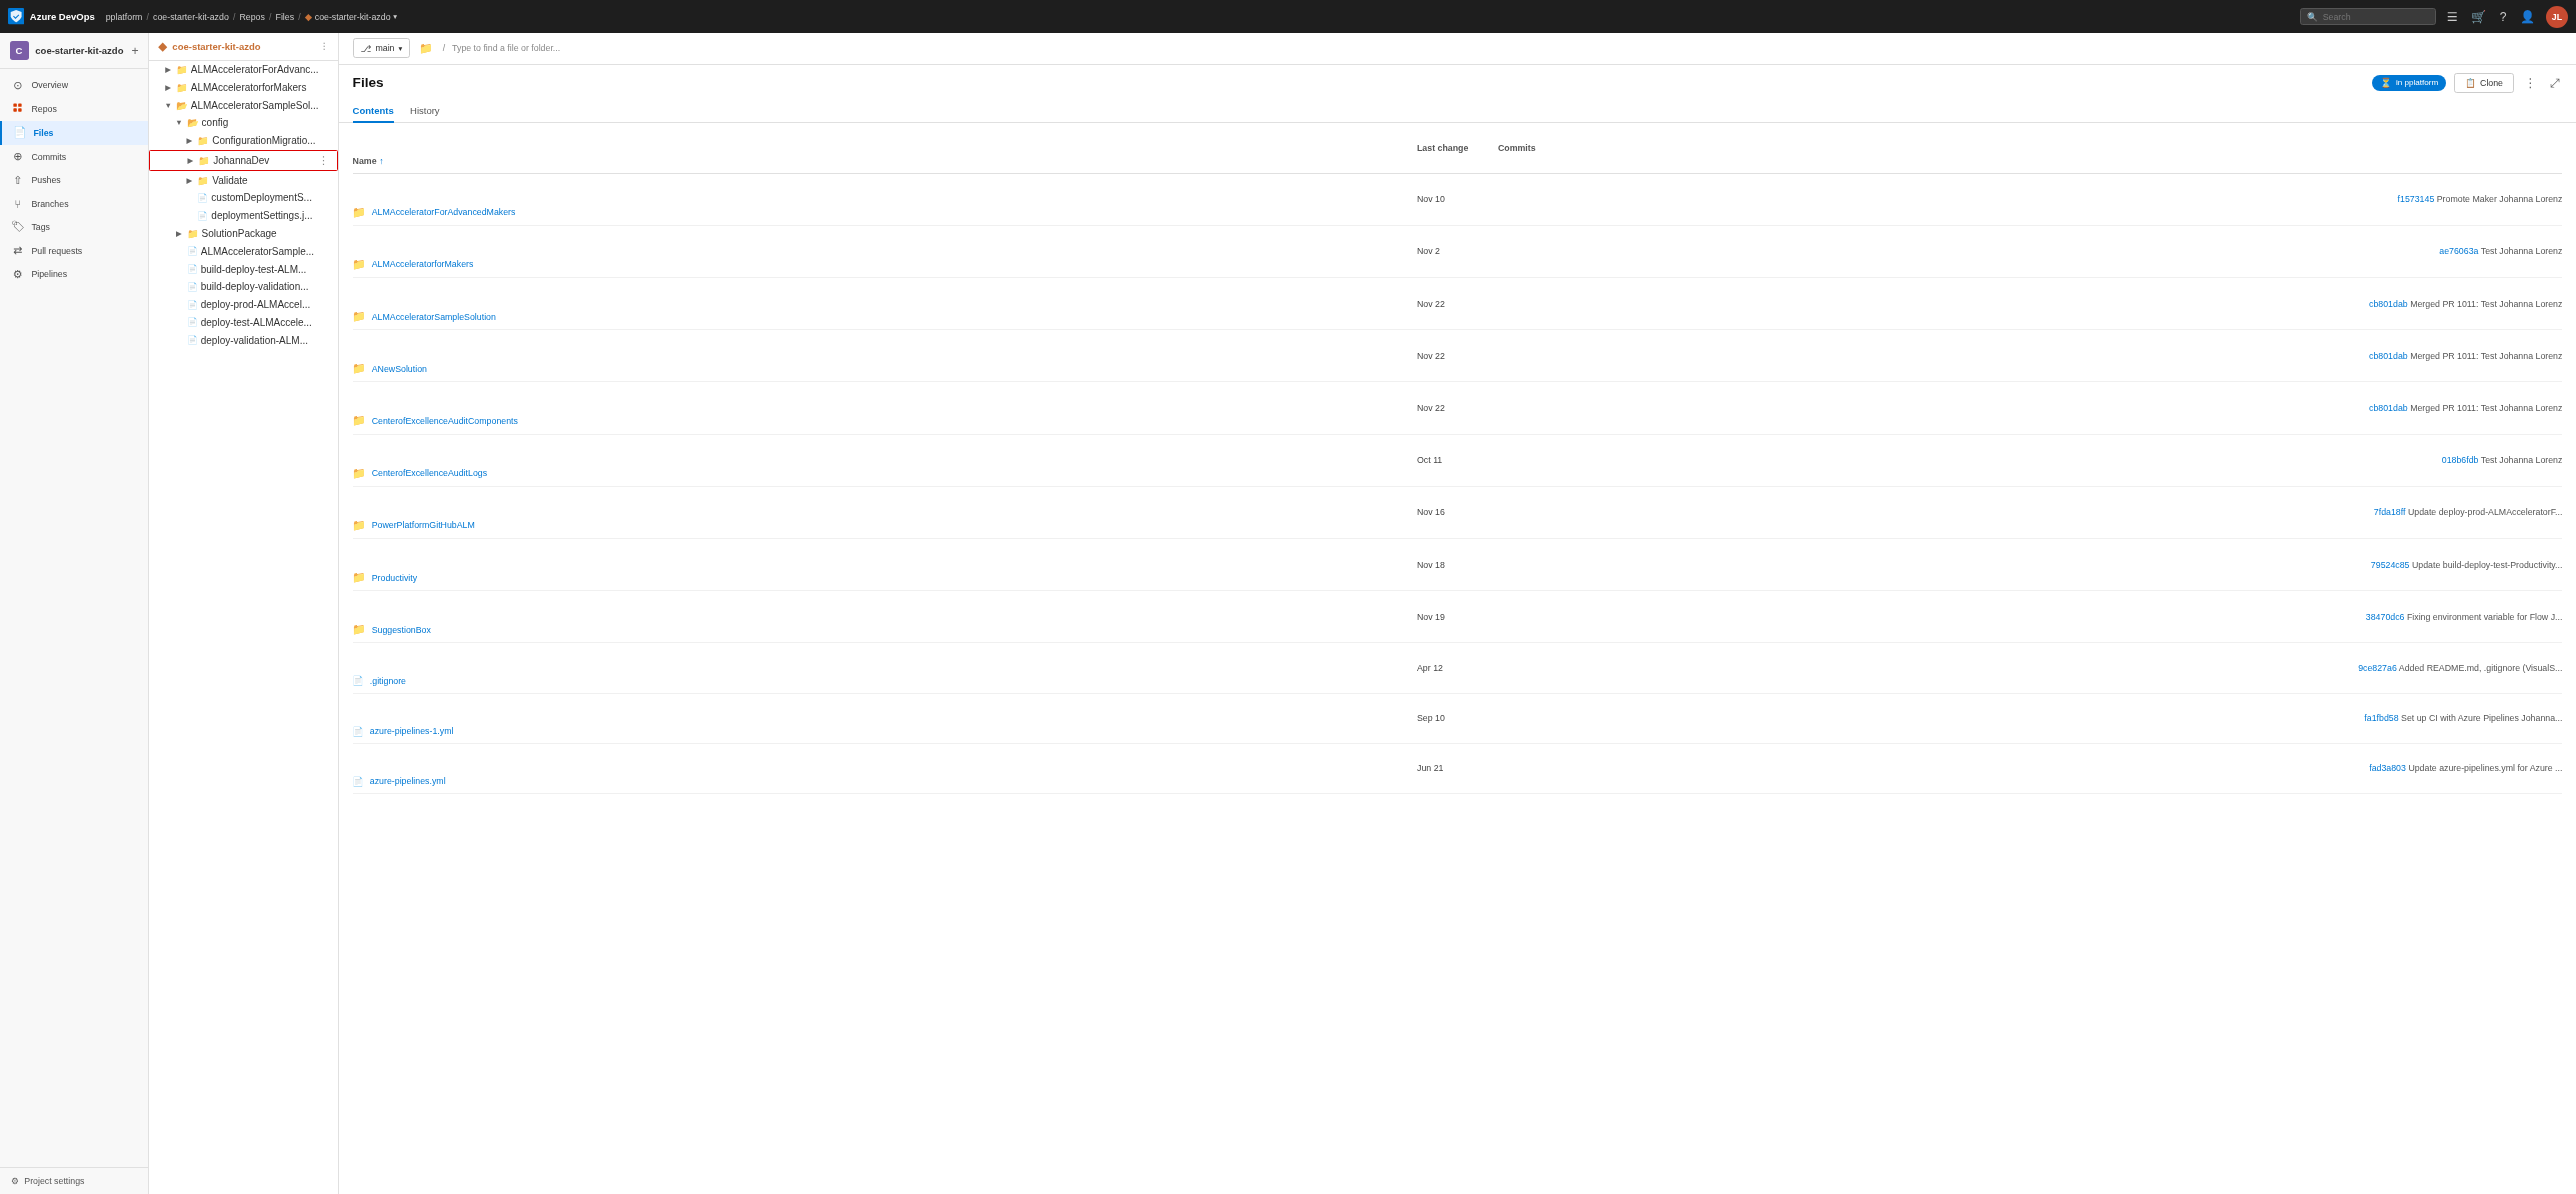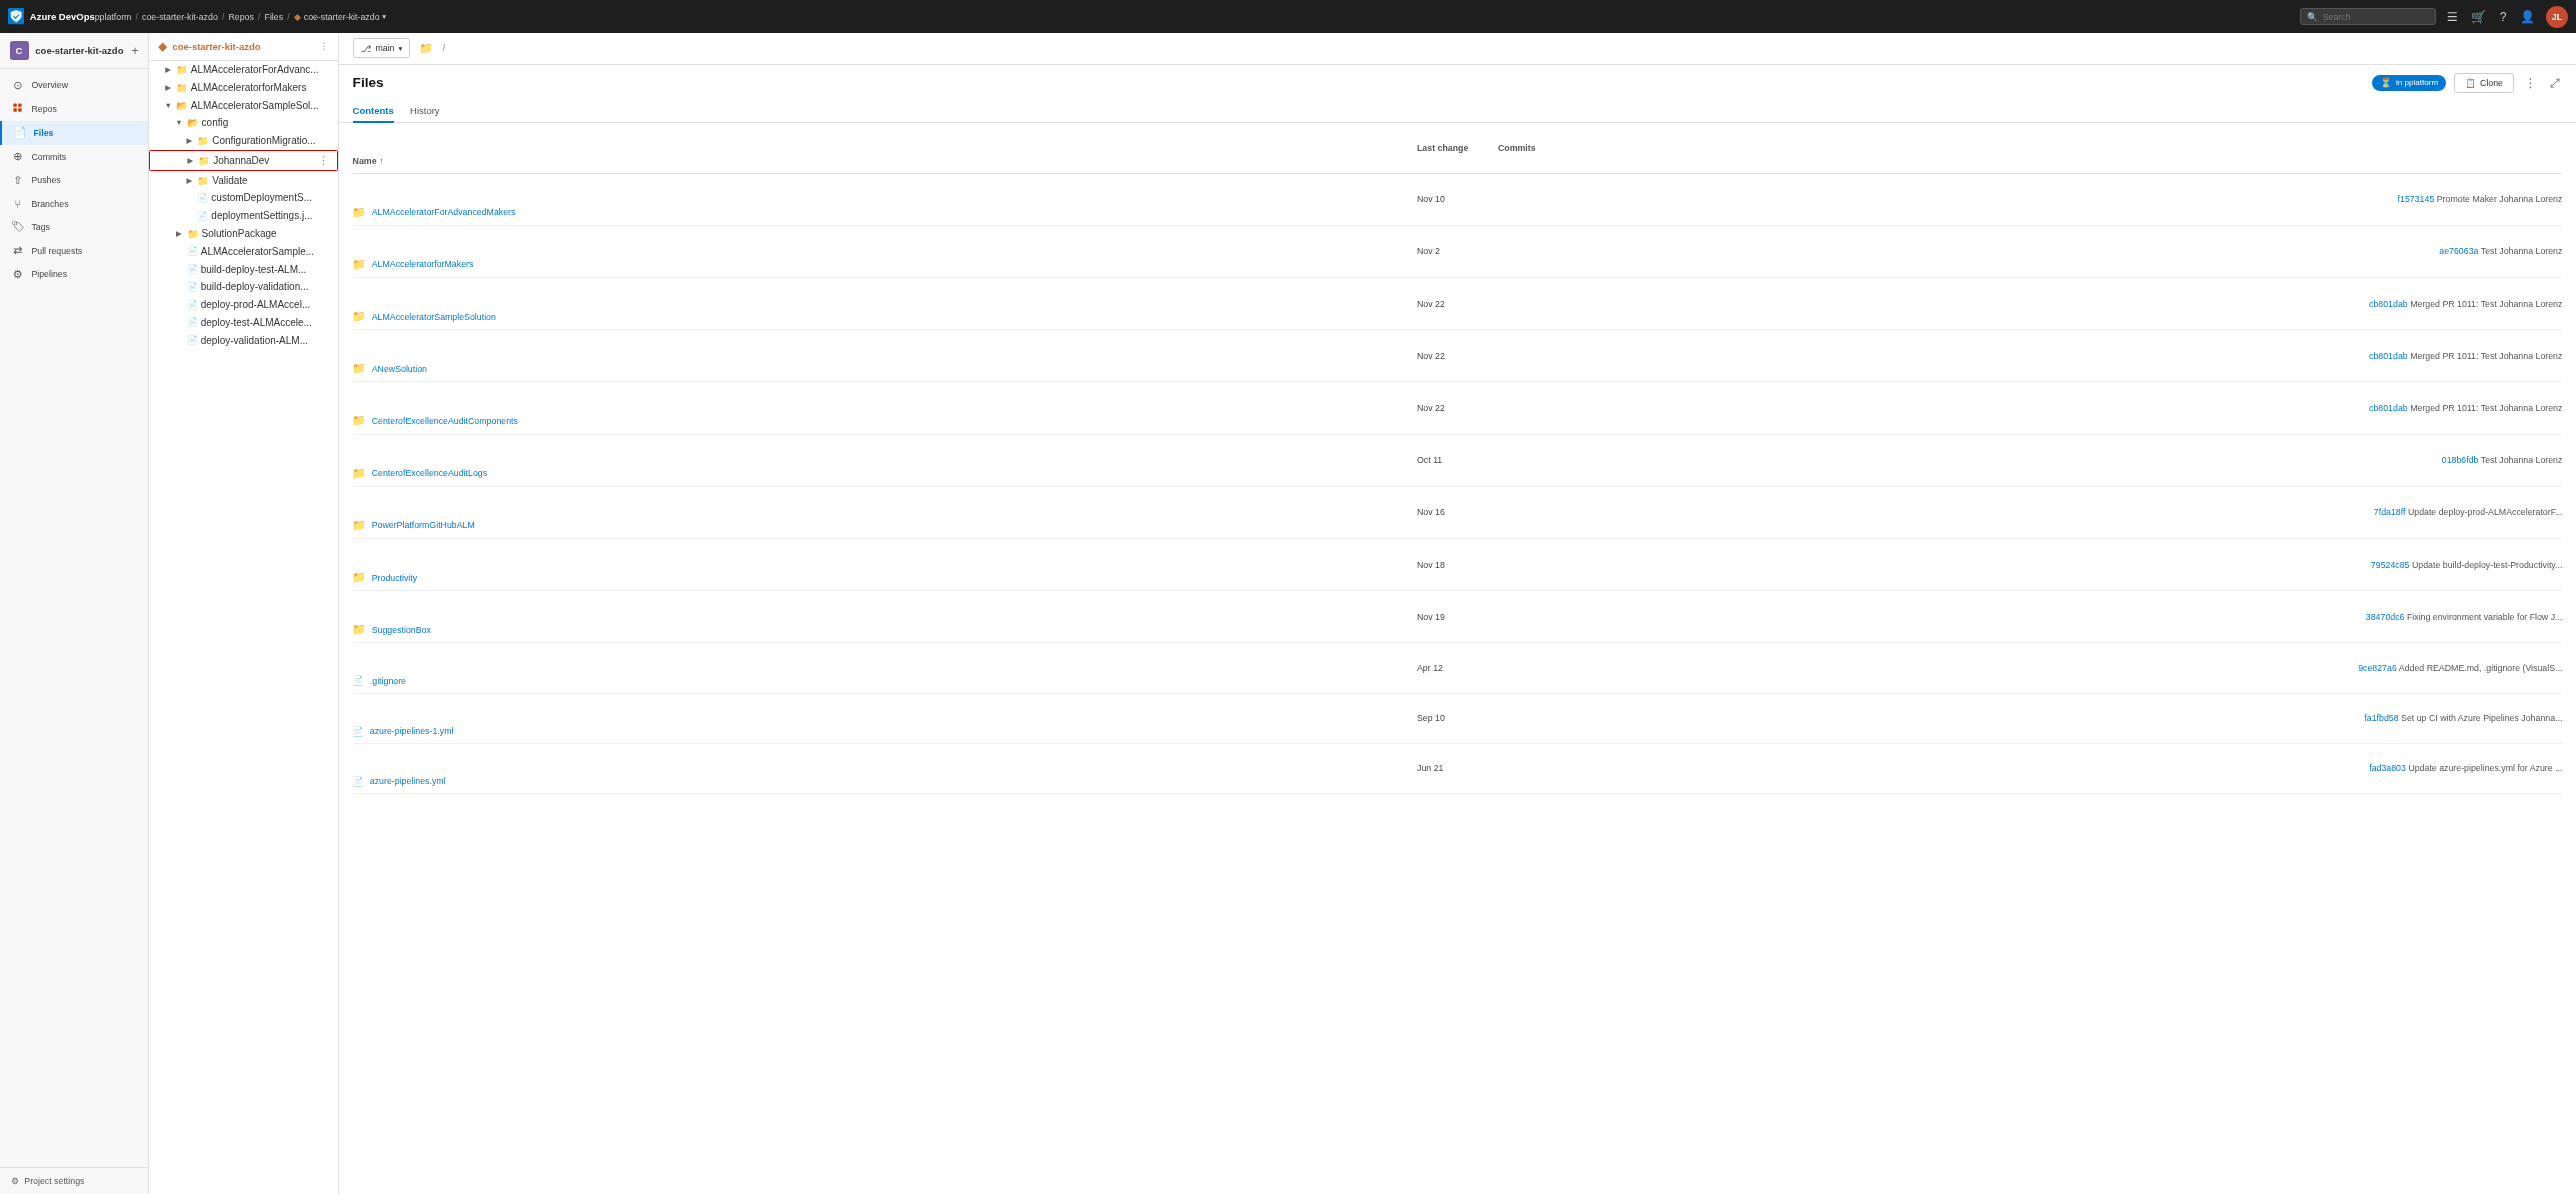--- a/index.html
+++ b/index.html
@@ -1,21 +1,21 @@
 <!DOCTYPE html>
 <html style="font-size:11px"><head>
   <meta charset="utf-8">
   <style>
     * { box-sizing: border-box; margin: 0; padding: 0; }
     body { font-family: -apple-system, BlinkMacSystemFont, 'Segoe UI', sans-serif; font-size: 8.8px; background: #fff; color: #333; display: flex; flex-direction: column; height: 100vh; overflow: hidden; }
 
     
     .topnav {
       display: flex; align-items: center; background: #1e1e1e; color: #fff;
-      height: 33px; padding: 0 8.1px; flex-shrink: 0;
+      height: 33px; padding: 0 8.1px; gap: 11px; flex-shrink: 0;
     }
     .topnav-logo { display: flex; align-items: center; gap: 5.4px; color: #fff; font-size: 9.5px; font-weight: 600; }
     .topnav-logo svg { width: 16.3px; height: 16.3px; }
     .topnav-breadcrumb { display: flex; align-items: center; gap: 4.1px; color: #ccc; font-size: 8.8px; flex: 1; }
     .topnav-breadcrumb a { color: #ccc; text-decoration: none; }
     .topnav-breadcrumb .sep { color: #777; }
     .topnav-breadcrumb .branch-tag { display: flex; align-items: center; gap: 2.7px; color: #ccc; }
     .topnav-right { display: flex; align-items: center; gap: 8.1px; }
     .topnav-search {
       display: flex; align-items: center; background: #3a3a3a; border: 0.7px solid #555;
@@ -315,20 +315,21 @@
   <div class="main-content">
 
     <div class="content-topbar">
       <div class="branch-selector">
         <span style="color:#555; font-size:9.5px;">⎇</span>
         <span>main</span>
         <span style="font-size:7.5px;">▾</span>
       </div>
       <span class="folder-icon-btn">📁</span>
       <span class="path-sep">/</span>
+      <span class="path-input">Type to find a file or folder...</span>
     </div>
 
     <div class="content-header">
       <h1 class="content-title">Files</h1>
       <div class="content-header-actions">
         <div class="status-badge">
           <span style="font-size:9.5px;">⏳</span>
           <span>in pplatform</span>
         </div>
         <button class="clone-btn">

